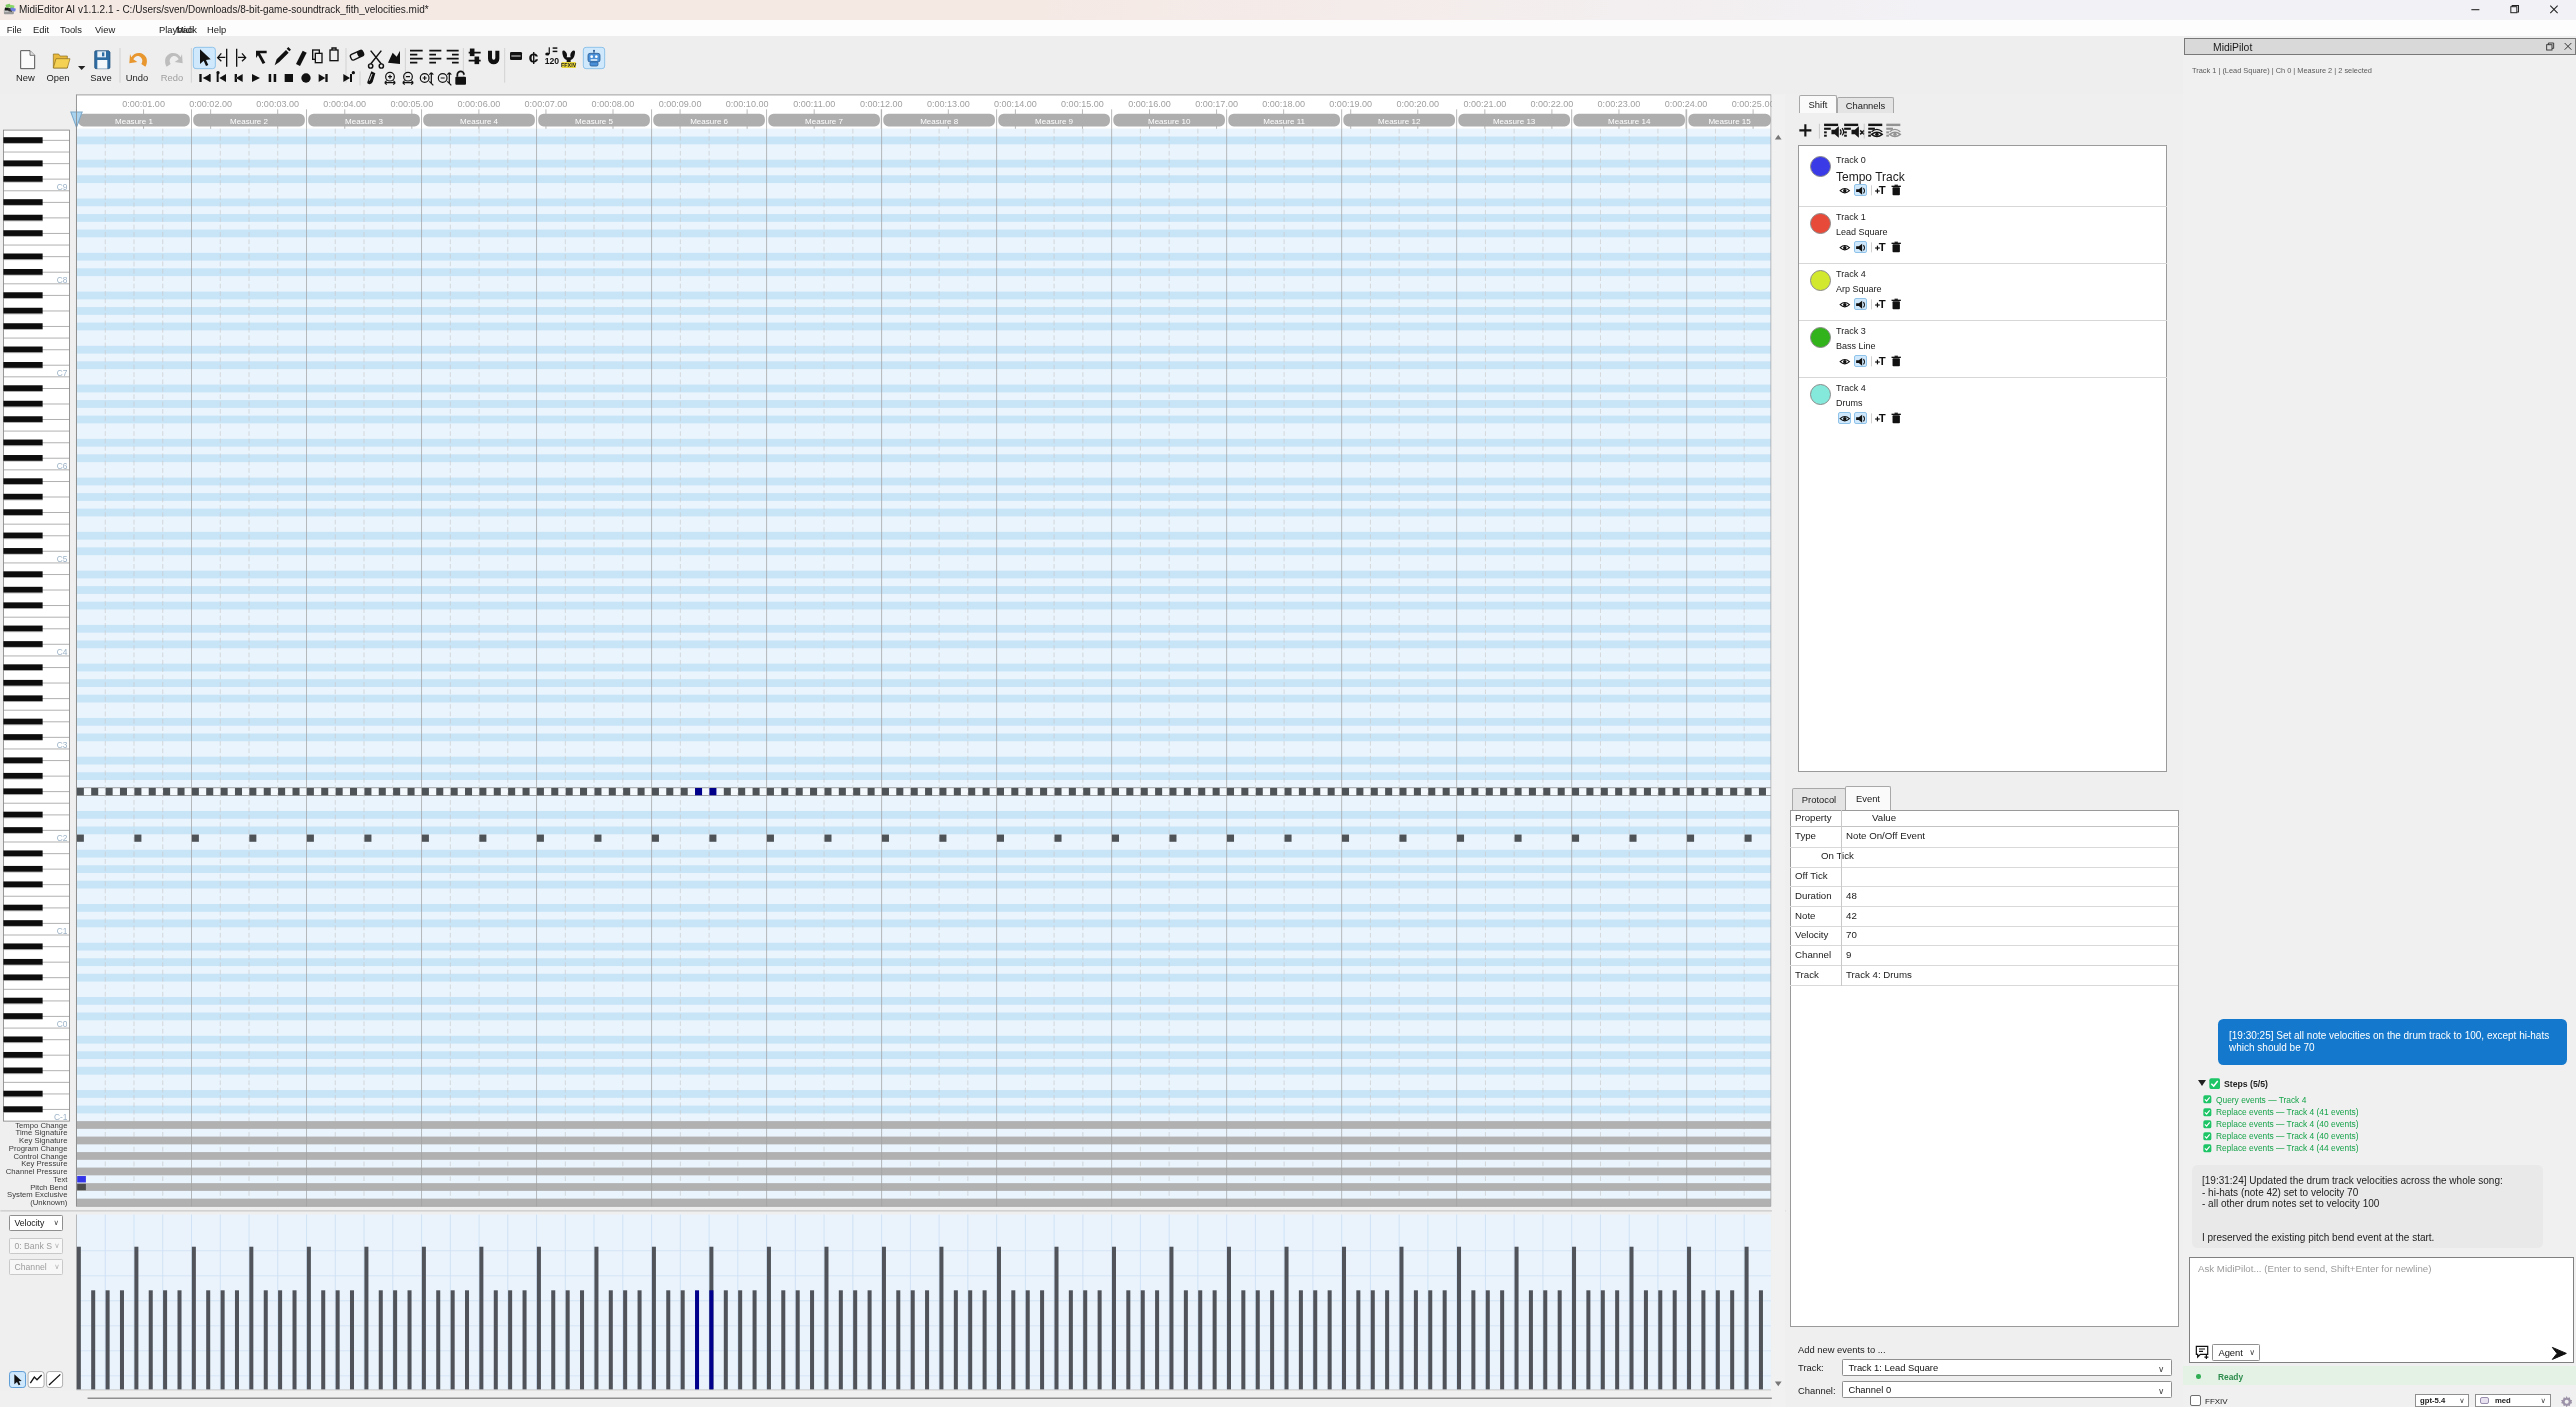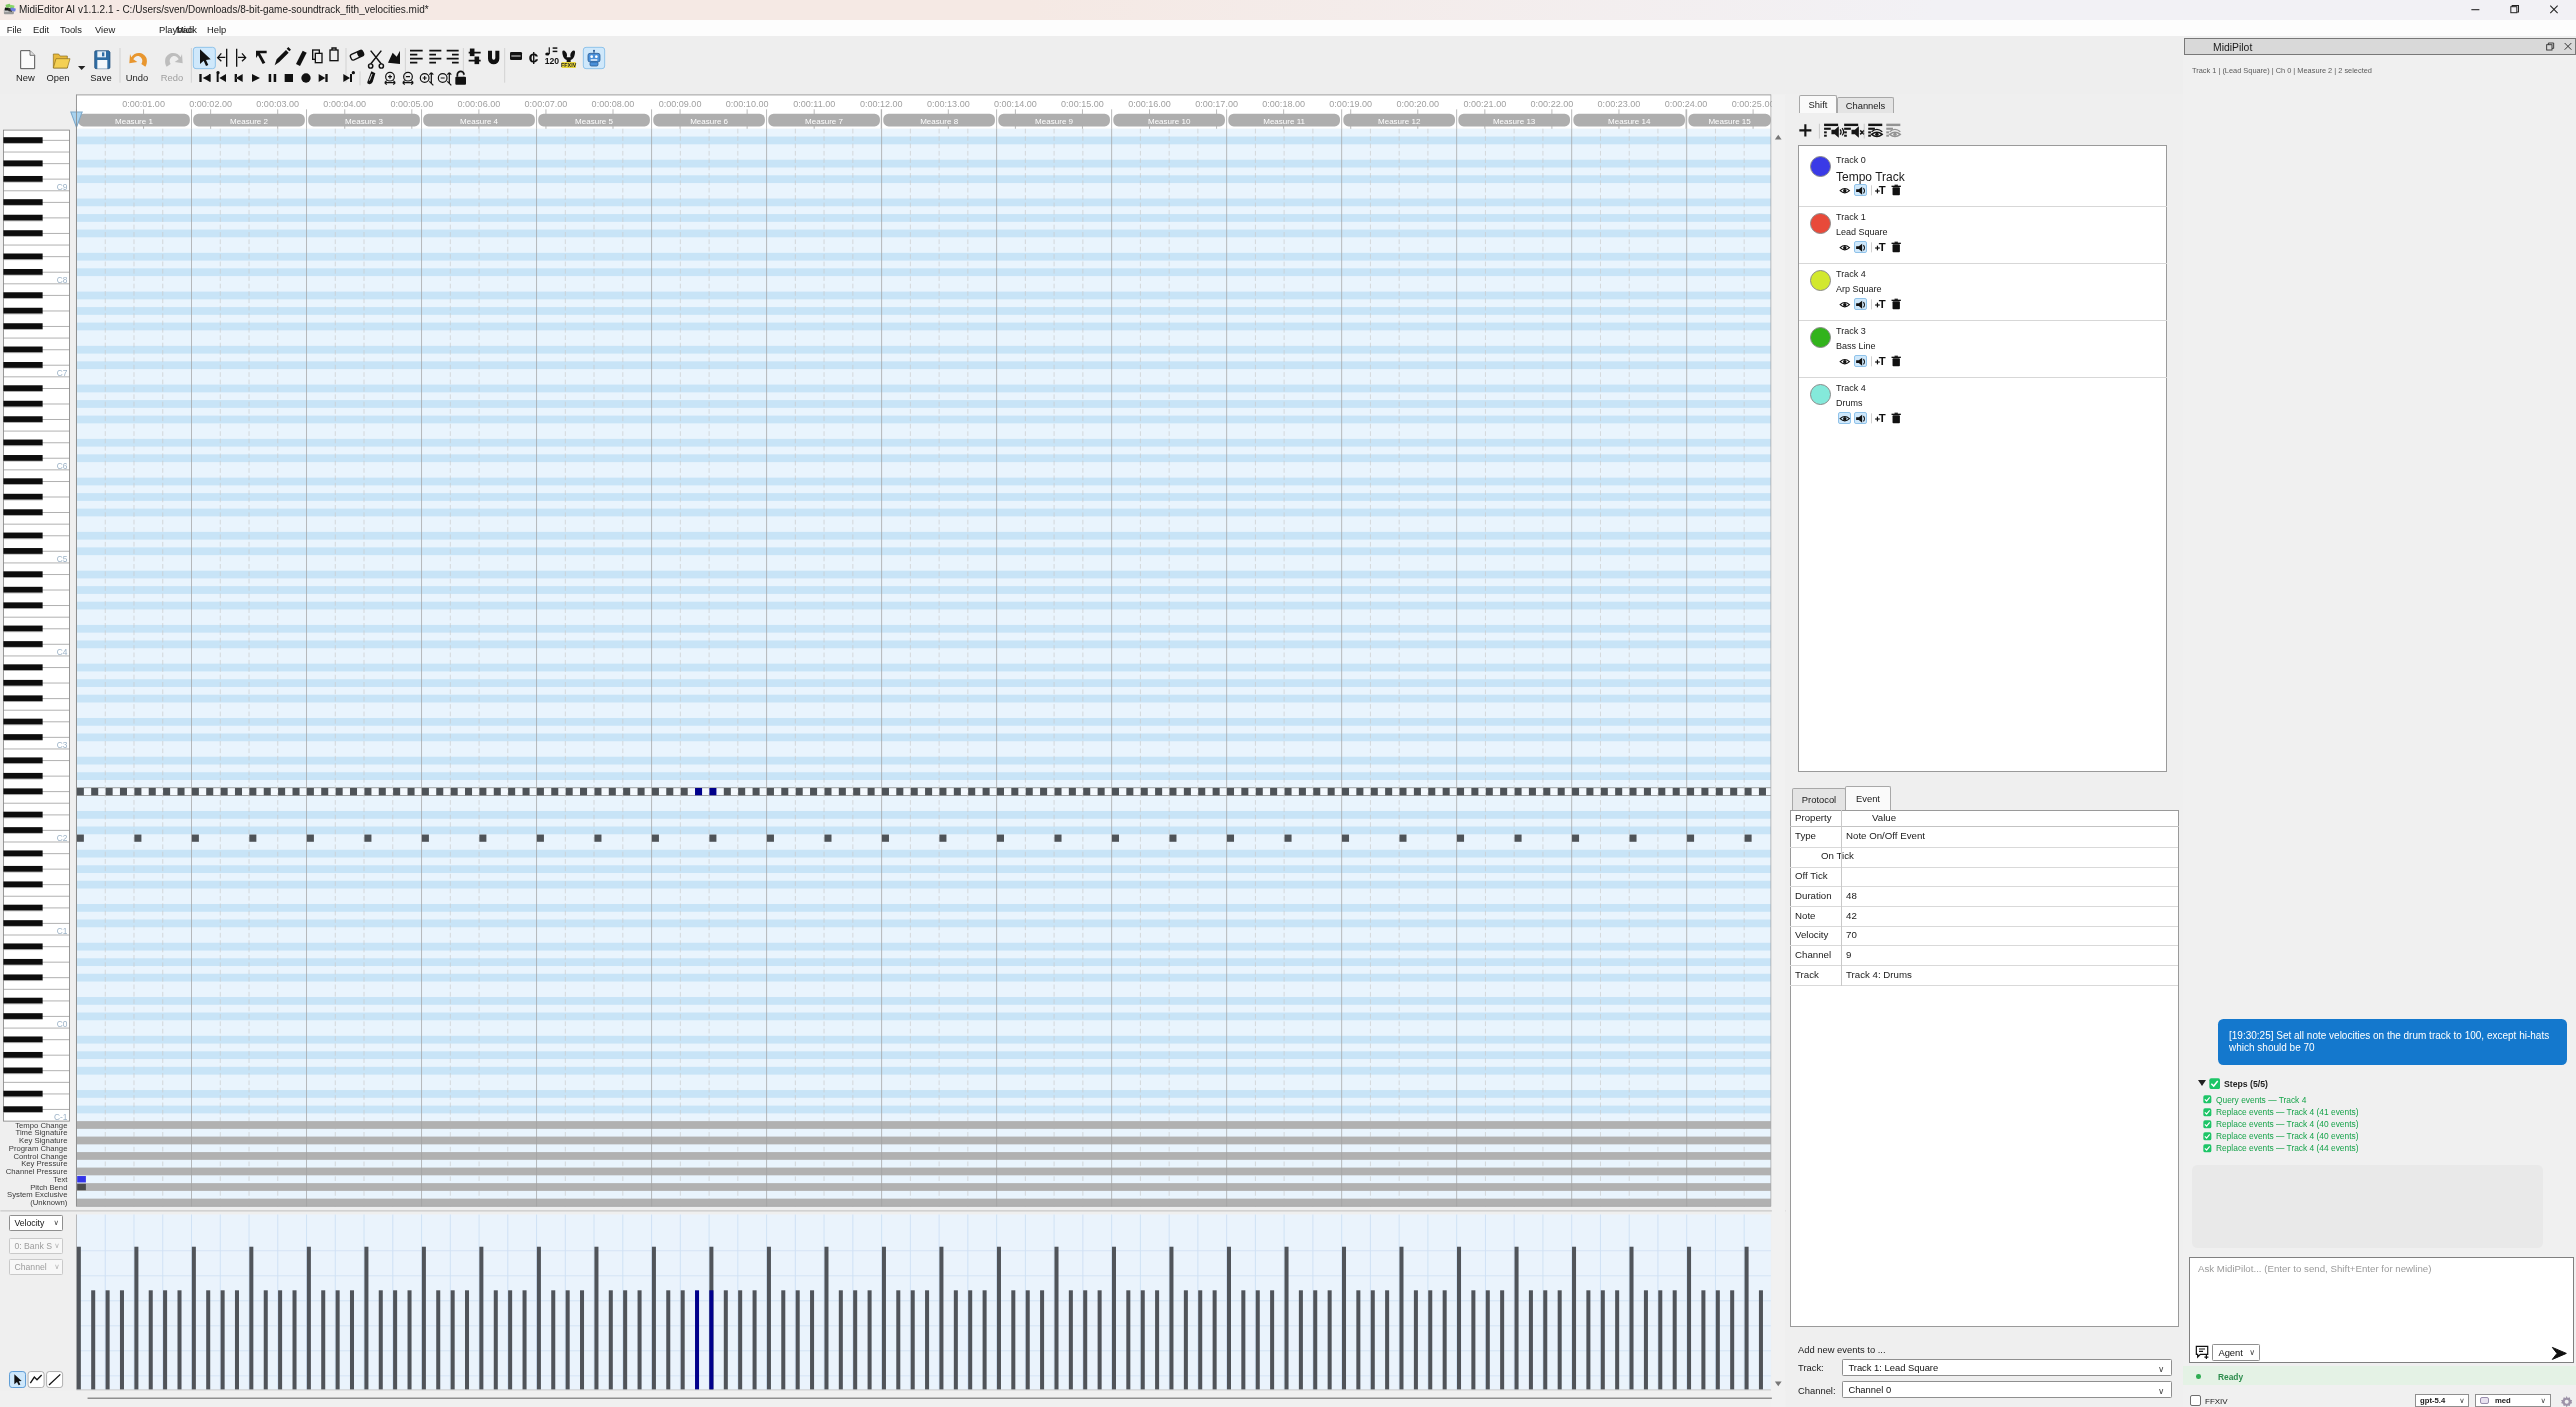--- a/index.html
+++ b/index.html
@@ -1225,20 +1225,21 @@
       <path d="M2.8 6.6 L5.4 9.2 L10 3.6" fill="none" stroke="#fff" stroke-width="1.8"></path>
     </svg>
 <div class="abs" style="left:2216px;top:1131px;font-size:8.4px;color:#16a34a;">Replace events — Track 4 (40 events)</div>
 <svg class="abs" style="left:2203px;top:1144px" width="8.7" height="8.7" viewBox="0 0 13 13">
       <rect x="0.5" y="0.5" width="12" height="12" rx="2.5" fill="#1dc567"></rect>
       <path d="M2.8 6.6 L5.4 9.2 L10 3.6" fill="none" stroke="#fff" stroke-width="1.8"></path>
     </svg>
 <div class="abs" style="left:2216px;top:1143px;font-size:8.4px;color:#16a34a;">Replace events — Track 4 (44 events)</div>
 
 <div class="abs" style="left:2192px;top:1165px;width:351px;height:83px;background:#e9e9e9;border-radius:5.4px;"></div>
+<div class="abs" style="left:2202px;top:1175px;width:339px;font-size:10px;line-height:11.7px;color:#1d1d1d;">[19:31:24] Updated the drum track velocities across the whole song:<br>- hi-hats (note 42) set to velocity 70<br>- all other drum notes set to velocity 100<div style="margin-top:22px;">I preserved the existing pitch bend event at the start.</div></div>
 
 <div class="abs" style="left:2189px;top:1257px;width:385px;height:106px;background:#fff;border:1.3px solid #808080;"></div>
 <div class="abs" style="left:2198px;top:1263px;font-size:9.7px;color:#9b9b9b;">Ask MidiPilot... (Enter to send, Shift+Enter for newline)</div>
 <svg class="abs" style="left:2195px;top:1345px" width="15.4" height="15.4" viewBox="0 0 23 23">
  <path d="M2 2 H19 V14 H8 L4 18 V14 H2 Z" fill="none" stroke="#111" stroke-width="1.8"></path>
  <path d="M6 6 H15 M6 9.5 H12" stroke="#111" stroke-width="1.6"></path>
  <path d="M17 15 V21 M14 18 H20" stroke="#111" stroke-width="1.8"></path>
 </svg>
 <div class="abs" style="left:2212px;top:1344px;width:48px;height:17px;background:#fff;border:0.7px solid #8f8f8f;border-radius:1.3px;font-size:9.4px;color:#111;line-height:15.4px;padding-left:5.4px;">Agent<span style="position:absolute;right:4px;top:0px;color:#444;font-size:8px;">∨</span></div>
 <svg class="abs" style="left:2551px;top:1346px" width="16" height="14.8" viewBox="0 0 24 22">

